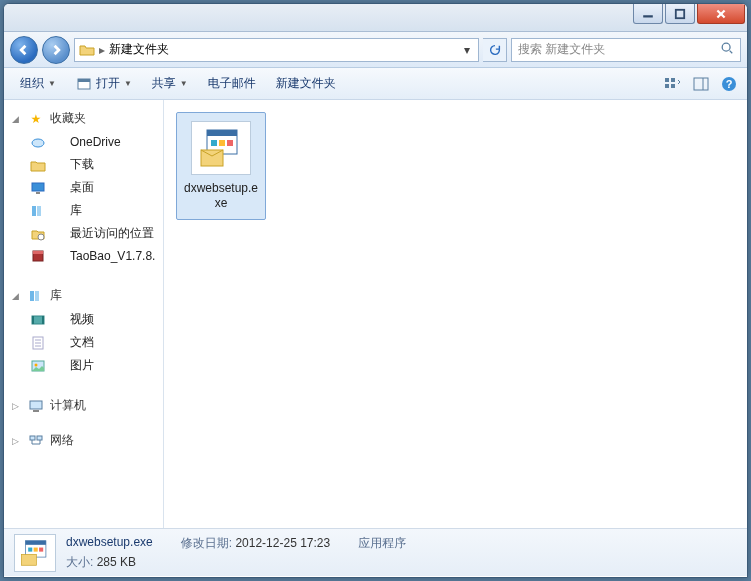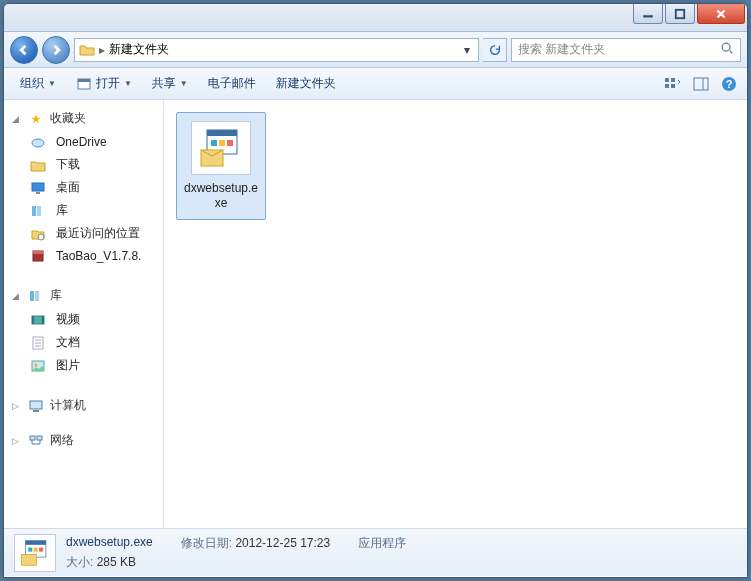--- a/index.html
+++ b/index.html
@@ -30,21 +30,21 @@
 .tbitem .dd { font-size: 8px; color: #555; }
 .tb-right { margin-left: auto; display: flex; align-items: center; gap: 8px; }
 .tb-icon { width: 20px; height: 20px; display: flex; align-items: center; justify-content: center; color: #3a6ea5; }
 
 
 .body { display: flex; height: 428px; }
 .sidebar { width: 160px; background: #fff; border-right: 1px solid #d9e3ee; overflow: hidden; font-size: 12px; }
 .sidegroup { padding: 6px 0 10px 0; }
 .sidehead { display: flex; align-items: center; gap: 6px; padding: 4px 8px; font-size: 12px; color: #333; }
 .sidehead .exp { color: #888; font-size: 9px; width: 10px; }
-.sideitem { display: flex; align-items: center; gap: 10px; padding: 3px 4px 3px 26px; color: #222; white-space: nowrap; overflow: hidden; }
+.sideitem { display: flex; align-items: center; gap: 24px; padding: 3px 4px 3px 26px; color: #222; white-space: nowrap; overflow: hidden; }
 .ico { width: 16px; height: 16px; display: inline-flex; align-items: center; justify-content: center; flex-shrink: 0; }
 
 .content { flex: 1; background: #fff; padding: 12px; position: relative; }
 .fileitem { width: 90px; text-align: center; font-size: 12px; color: #222; padding: 6px 4px 8px 4px; background: #d8e8f8; border: 1px solid #7fa8d8; border-radius: 2px; }
 .fileicon { width: 60px; height: 54px; margin: 2px auto 6px auto; background: #fff; border: 1px solid #bcd; display: flex; align-items: center; justify-content: center; }
 .filelabel { line-height: 1.25; word-break: break-all; }
 
 
 .details { height: 48px; border-top: 1px solid #d0dbe8; background: linear-gradient(#f3f7fc,#e6eef7); display: flex; align-items: center; padding: 4px 10px; gap: 10px; font-size: 12px; }
 .details .thumb { width: 42px; height: 38px; background: #fff; border: 1px solid #bcd; display: flex; align-items: center; justify-content: center; }

